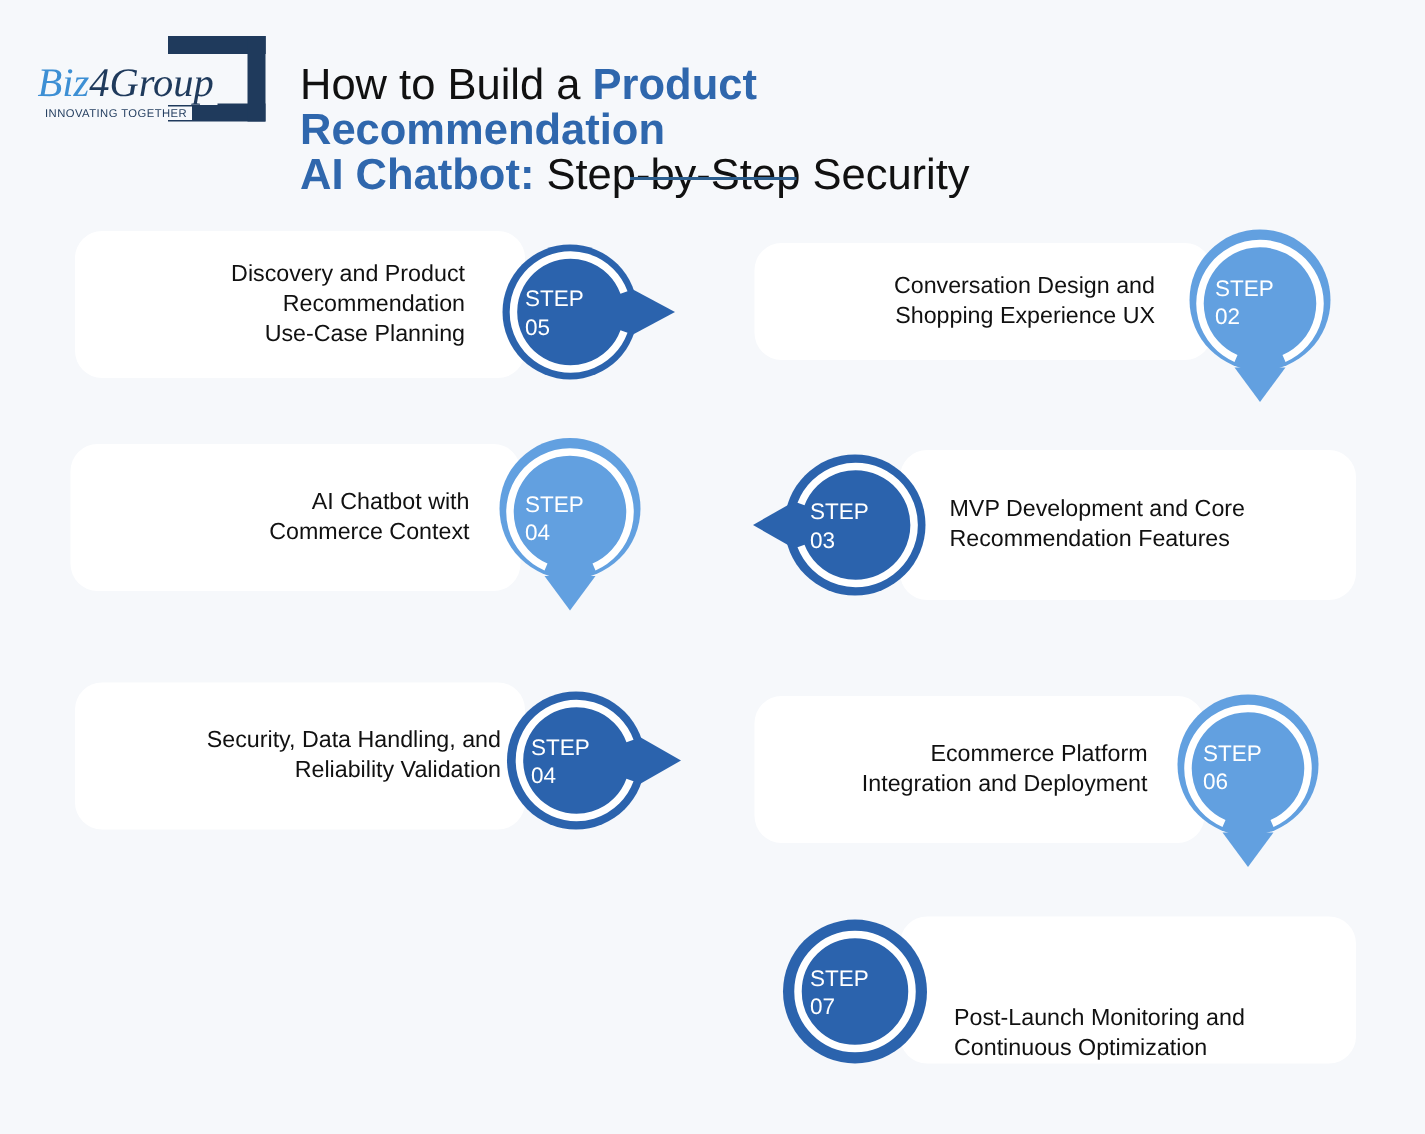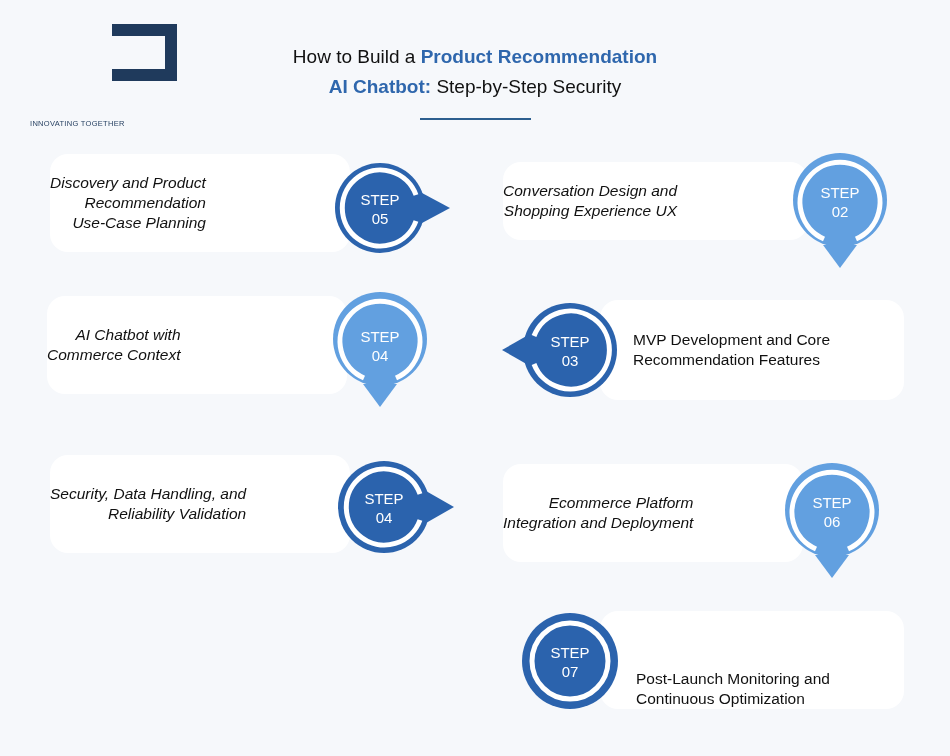--- a/index.html
+++ b/index.html
@@ -18,51 +18,52 @@
   }
   .logo .frame-top { position: absolute; left: 90px; top: 0; width: 65px; height: 12px; background:#1f3a5c; }
   .logo .name {
     position: absolute; left: 3px; top: 16px;
     font-family: "Liberation Serif", "DejaVu Serif", serif; font-style: italic;
     font-size: 27px; color: #1f3a5c; background: #f6f8fb; padding-right: 2px; line-height: 30px;
   }
   .logo .name .biz { color: #3d8fd4; }
   .logo .tag {
     position: absolute; left: 8px; top: 47px; font-size: 7.5px; letter-spacing: 0.3px;
-    color: #1f3a5c; background: #f6f8fb; padding-right: 3px; white-space: nowrap; margin-top: 48px;
+    color: #1f3a5c; background: #f6f8fb; padding-right: 3px; white-space: nowrap;
   }
   .title {
-    position: absolute; left: 200px; top: 42px; width: 550px; text-align: center;
-    font-size: 19px; line-height: 30px; color: #111; font-weight: 400;
+    position: absolute; left: 200px; top: 42px; width: 550px; text-align: left;
+    font-size: 29px; line-height: 30px; color: #111; font-weight: 400;
   }
   .title .hl { color: #2f67ad; font-weight: 700; }
   .title-underline { position: absolute; left: 420px; top: 118px; width: 111px; height: 2px; background: #2d5f8f; }
 
   .card {
     position: absolute; background: #ffffff; border-radius: 18px;
     display: flex; align-items: center;
     font-size: 15.5px; line-height: 20px; color: #111; font-weight: 500;
   }
-  .card.right-text { text-align: right; font-style: italic; }
+  .card.right-text { justify-content: flex-end; text-align: right; }
   .card.left-text { justify-content: flex-start; text-align: left; }
   .card .txt { white-space: pre-line; }
 
   .badge { position: absolute; }
   .badge svg { position: absolute; left: 0; top: 0; overflow: visible; }
   .badge .lbl {
-    position: absolute; color: #fff; text-align: center; font-size: 15px; line-height: 19px;
+    position: absolute; color: #fff; font-size: 15px; line-height: 19px;
     font-family: "Liberation Sans", "DejaVu Sans", sans-serif;
   }
 </style>
 </head>
 <body>
 
 <div class="logo">
   <div class="frame-top"></div>
   <div class="frame"></div>
+  <div class="name"><span class="biz">Biz</span><span>4Group</span></div>
   <div class="tag">INNOVATING TOGETHER</div>
 </div>
 
 <div class="title">
   <span>How to Build a </span><span class="hl">Product Recommendation</span><br>
   <span class="hl">AI Chatbot:</span><span> Step-by-Step Security</span>
 </div>
 <div class="title-underline"></div>
 
 <div class="card right-text" style="left:50px;top:154px;width:300px;height:98px;padding-right:40px;">

